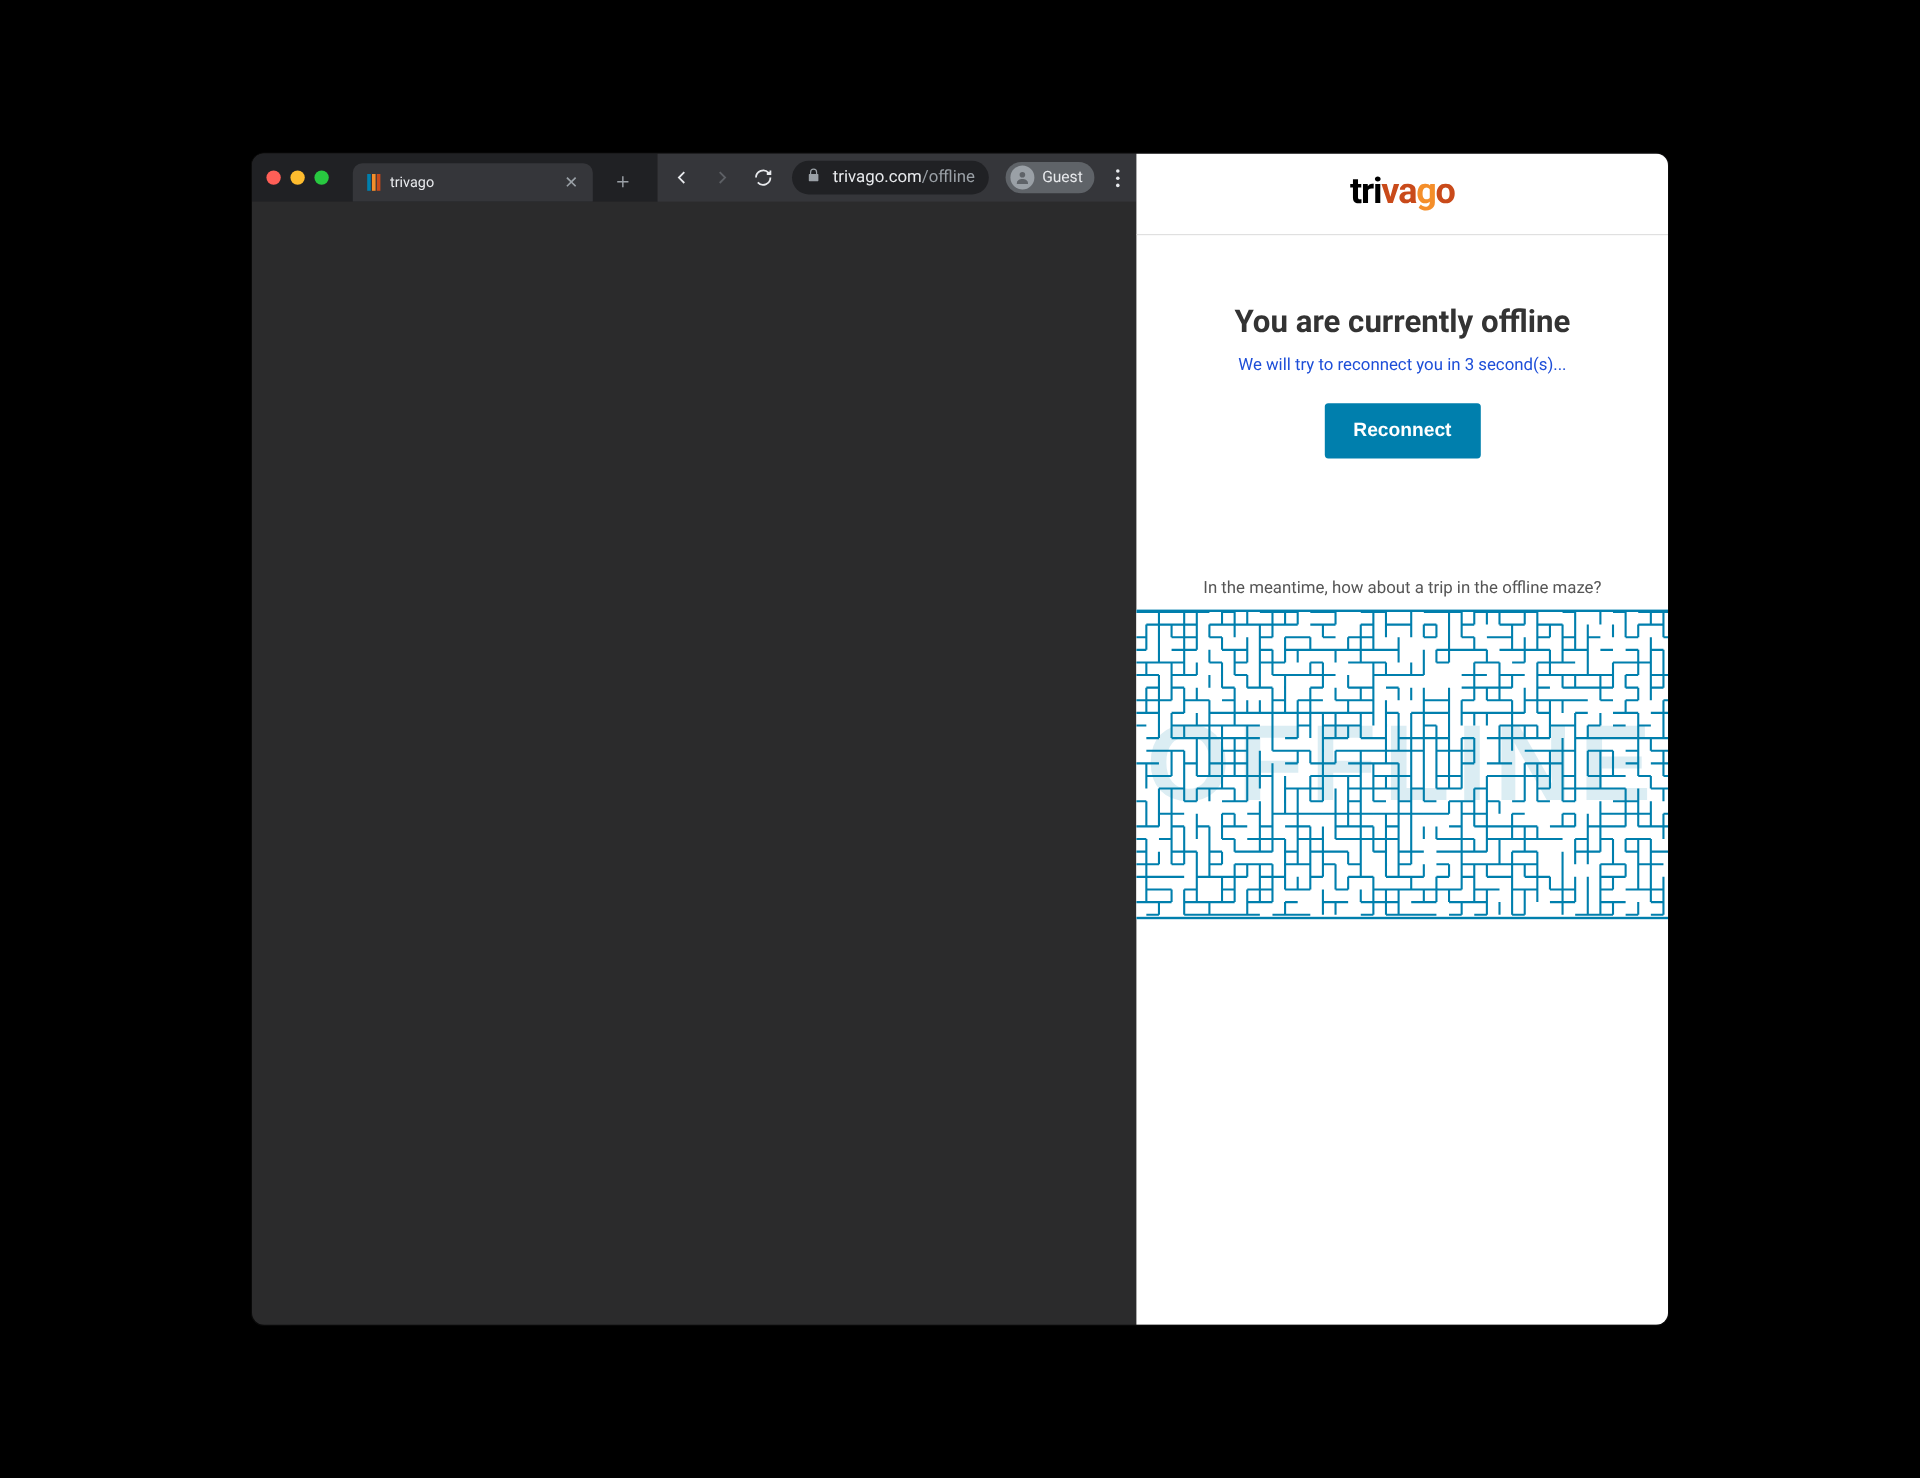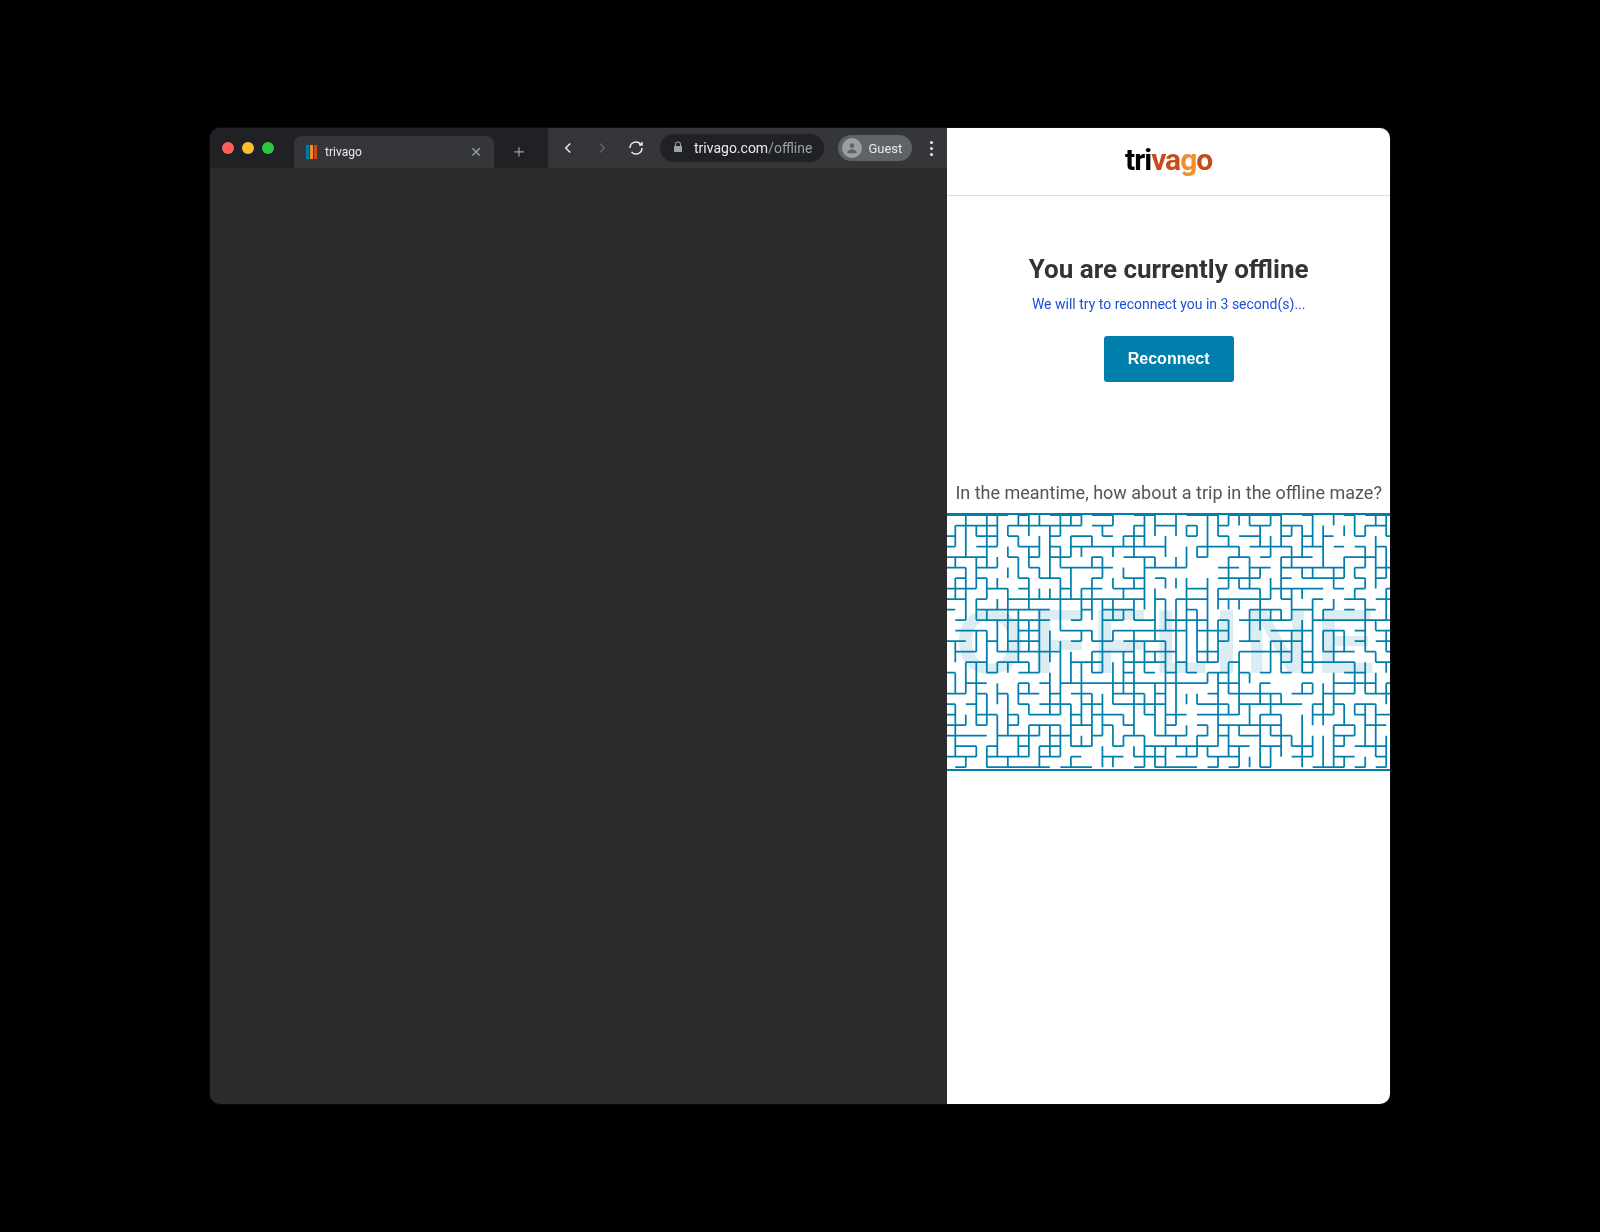--- a/index.html
+++ b/index.html
@@ -171,21 +171,21 @@
     font-weight: 700;
     border: none;
     border-radius: 3px;
     padding: 14px 24px;
     cursor: pointer;
     text-align: center;
   }
   .maze-caption {
     margin-top: 100px;
     color: #555;
-    font-size: 18px;
+    font-size: 14px;
     margin-bottom: 10px;
   }
   .maze-wrap {
     position: relative;
     width: 560px;
   }
   .maze {
     width: 560px;
     height: 258px;
     border: 2px solid #007fad;

